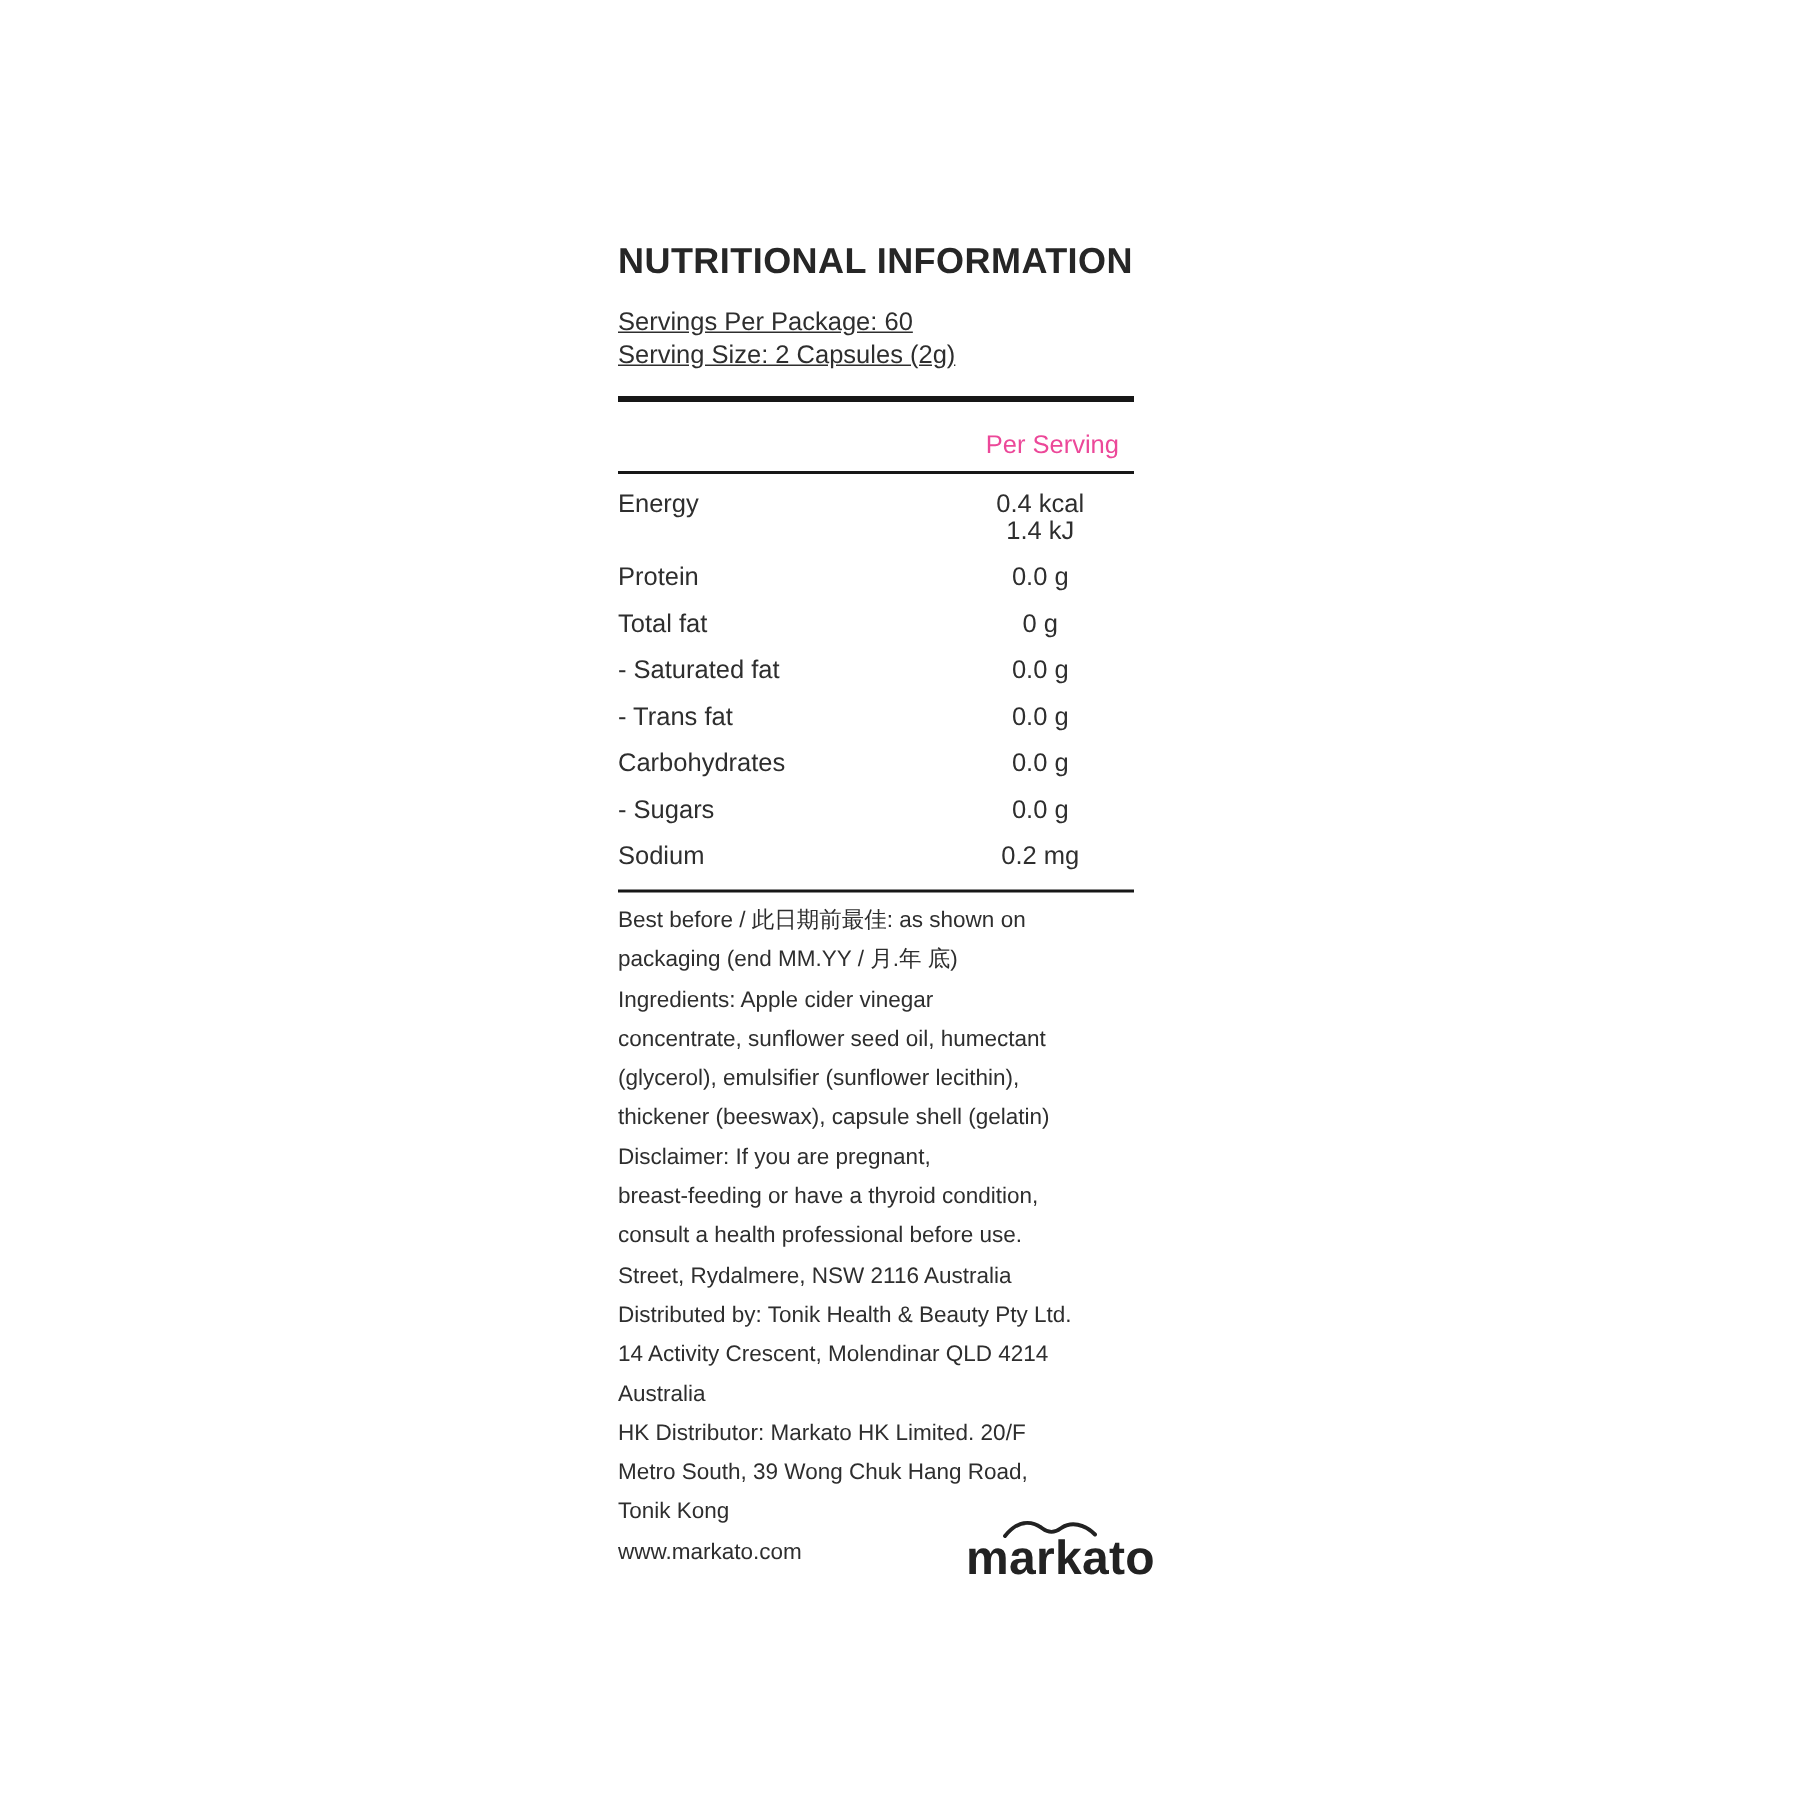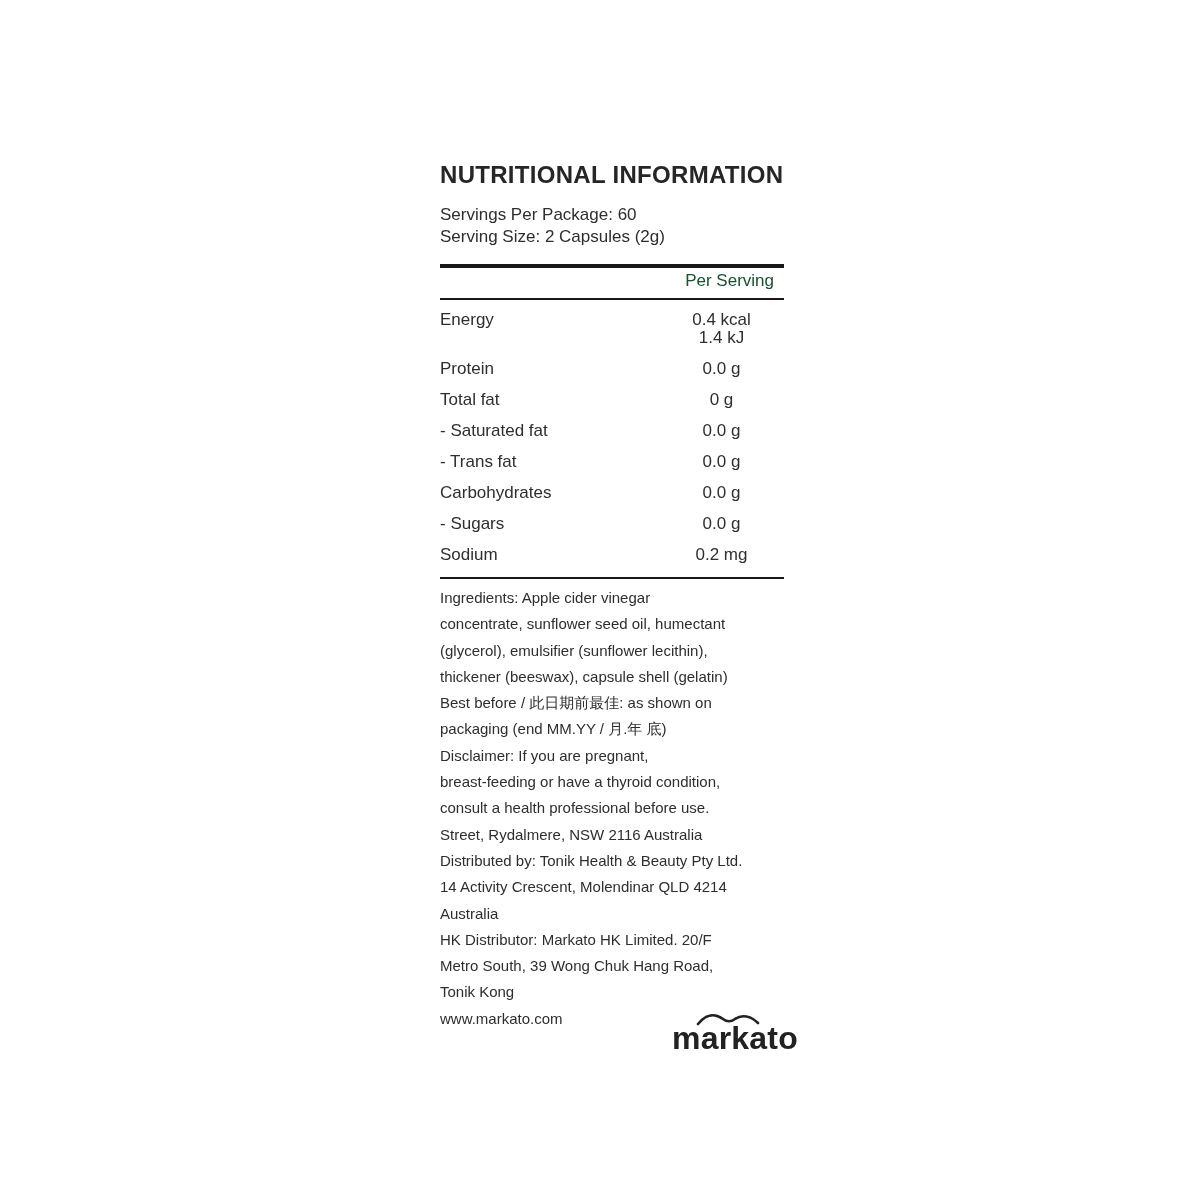--- a/index.html
+++ b/index.html
@@ -7,47 +7,48 @@
     padding: 0;
     width: 1200px;
     height: 1200px;
     background: #ffffff;
     font-family: "Liberation Sans", sans-serif;
     color: #2e2e2e;
     overflow: hidden;
   }
   .sheet {
     position: absolute;
-    left: 440px;
+    left: 412px;
     top: 160px;
     width: 344px;
   }
   .title {
     font-size: 24px;
     line-height: 30px;
     font-weight: 700;
     letter-spacing: 0.3px;
     color: #262626;
     margin: 0 0 14px 0;
     white-space: nowrap;
   }
   .sub {
     font-size: 17px;
     line-height: 22px;
     color: #2e2e2e;
+    text-decoration: underline;
   }
   .rule { background: #171717; width: 100%; }
   .rule.thick { height: 4px; margin-top: 16px; }
   .rule.thin { height: 2px; }
   .col-header {
     text-align: right;
-    padding: 4px 10px 8px 0;
+    padding: 20px 10px 8px 0;
     font-size: 17px;
     line-height: 18px;
-    color: #14532d;
+    color: #ec4899;
   }
   .ntable { padding-top: 11px; }
   .nrow {
     display: flex;
     align-items: flex-start;
     margin-bottom: 13px;
     font-size: 17px;
     line-height: 18px;
   }
   .nlabel { flex: 1; text-align: left; }
@@ -151,28 +152,28 @@
         <div>0.2 mg</div>
       </div>
     </div>
 
   </div>
 
   <div class="rule thin" style="background: rgb(23, 23, 23);"></div>
 
   <div class="details" id="details">
       <div>
+        <div class="dline">Best before / 此日期前最佳: as shown on</div>
+        <div class="dline">packaging (end MM.YY / 月.年 底)</div>
+      </div>
+      <div>
         <div class="dline">Ingredients: Apple cider vinegar</div>
         <div class="dline">concentrate, sunflower seed oil, humectant</div>
         <div class="dline">(glycerol), emulsifier (sunflower lecithin),</div>
         <div class="dline">thickener (beeswax), capsule shell (gelatin)</div>
-      </div>
-      <div>
-        <div class="dline">Best before / 此日期前最佳: as shown on</div>
-        <div class="dline">packaging (end MM.YY / 月.年 底)</div>
       </div>
       <div>
         <div class="dline">Disclaimer: If you are pregnant,</div>
         <div class="dline">breast-feeding or have a thyroid condition,</div>
         <div class="dline">consult a health professional before use.</div>
       </div>
       <div>
         <div class="dline">Street, Rydalmere, NSW 2116 Australia</div>
       </div>
       <div>

